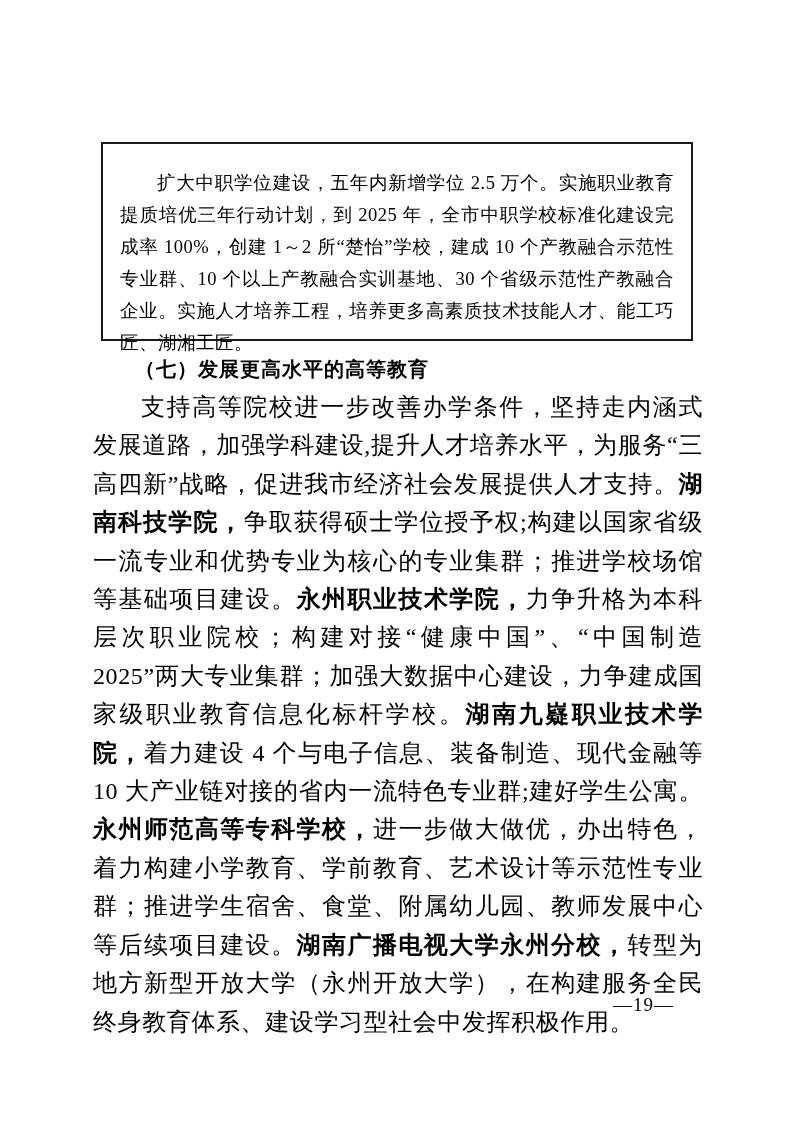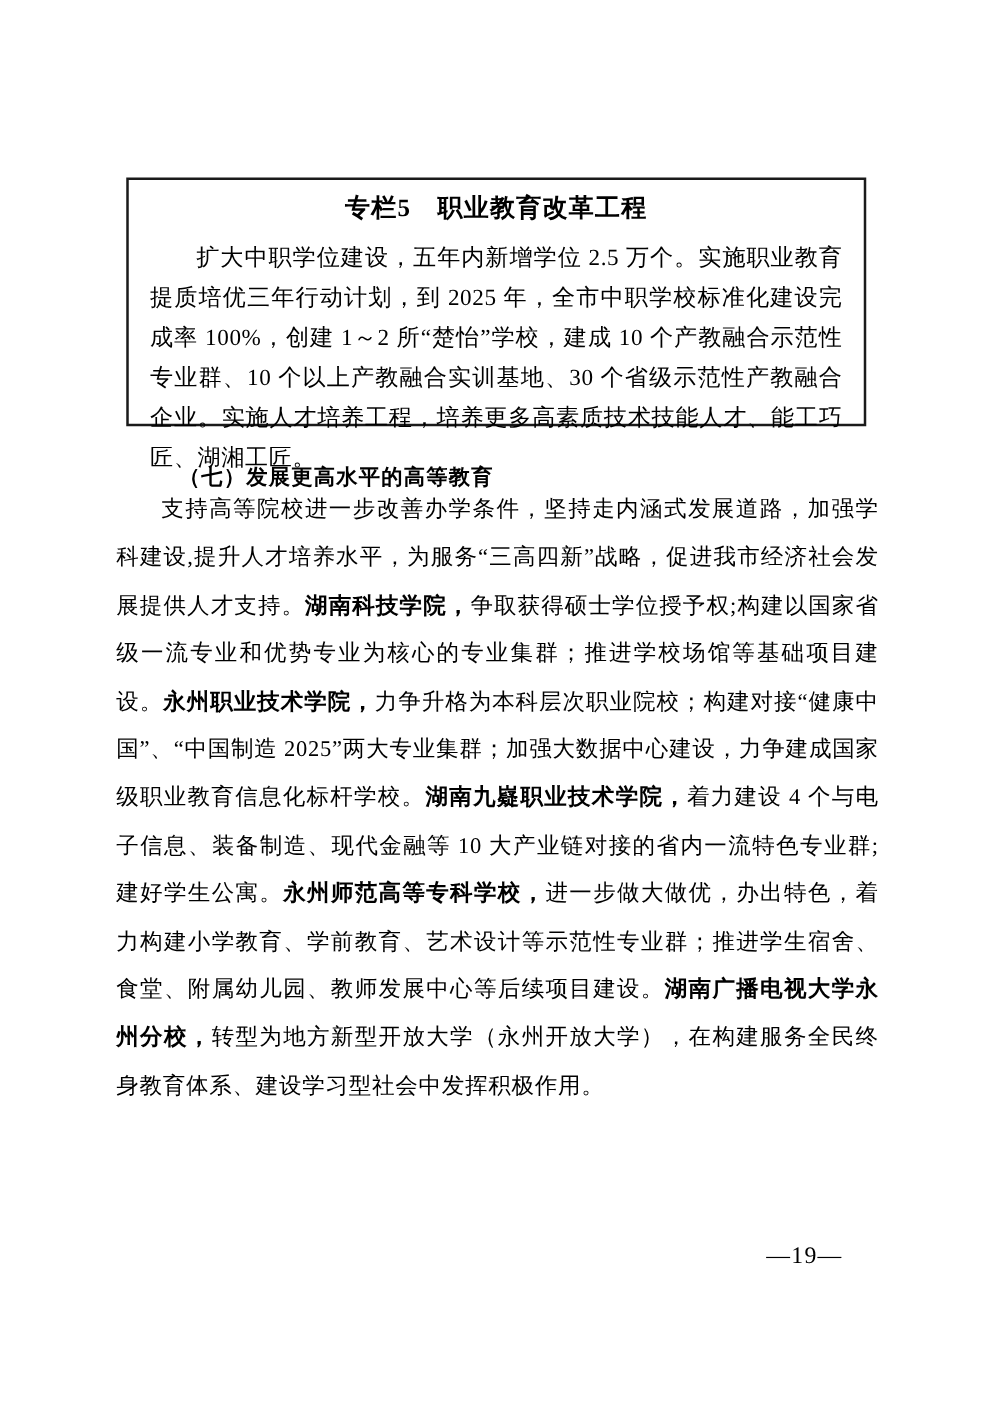--- a/index.html
+++ b/index.html
@@ -35,33 +35,33 @@
     line-height: 32px;
     letter-spacing: 0.5px;
     text-indent: 2em;
     text-align: justify;
   }
   .section-heading {
     position: absolute;
     left: 95px;
     top: 356px;
     width: 610px;
-    margin: 14px;
-    font-size: 17px;
+    margin: 0;
+    font-size: 20px;
     font-weight: 700;
     letter-spacing: 1px;
     text-indent: 2em;
   }
   .paragraph {
     position: absolute;
     left: 93px;
     top: 388px;
     width: 610px;
     margin: 0;
-    font-size: 18px;
+    font-size: 24px;
     line-height: 38.4px;
     letter-spacing: 0.6px;
     text-indent: 2em;
     text-align: justify;
   }
   .paragraph .bold {
     font-weight: 700;
   }
   .page-number {
     position: absolute;
@@ -70,21 +70,20 @@
     font-size: 19px;
     letter-spacing: 1px;
   }
 </style>
 </head>
 <body>
 
 <div class="page">
 
   <div class="callout">
-    <div class="callout-title">专栏5　职业教育改革工程</div>
     <p class="callout-body">扩大中职学位建设，五年内新增学位 2.5 万个。实施职业教育提质培优三年行动计划，到 2025 年，全市中职学校标准化建设完成率 100%，创建 1～2 所“楚怡”学校，建成 10 个产教融合示范性专业群、10 个以上产教融合实训基地、30 个省级示范性产教融合企业。实施人才培养工程，培养更多高素质技术技能人才、能工巧匠、湖湘工匠。</p>
   </div>
 
   <h3 class="section-heading">（七）发展更高水平的高等教育</h3>
 
   <p class="paragraph"><span class="">支持高等院校进一步改善办学条件，坚持走内涵式发展道路，加强学科建设,提升人才培养水平，为服务“三高四新”战略，促进我市经济社会发展提供人才支持。</span><span class="bold">湖南科技学院，</span><span class="">争取获得硕士学位授予权;构建以国家省级一流专业和优势专业为核心的专业集群；推进学校场馆等基础项目建设。</span><span class="bold">永州职业技术学院，</span><span class="">力争升格为本科层次职业院校；构建对接“健康中国”、“中国制造 2025”两大专业集群；加强大数据中心建设，力争建成国家级职业教育信息化标杆学校。</span><span class="bold">湖南九嶷职业技术学院，</span><span class="">着力建设 4 个与电子信息、装备制造、现代金融等 10 大产业链对接的省内一流特色专业群;建好学生公寓。</span><span class="bold">永州师范高等专科学校，</span><span class="">进一步做大做优，办出特色，着力构建小学教育、学前教育、艺术设计等示范性专业群；推进学生宿舍、食堂、附属幼儿园、教师发展中心等后续项目建设。</span><span class="bold">湖南广播电视大学永州分校，</span><span class="">转型为地方新型开放大学（永州开放大学），在构建服务全民终身教育体系、建设学习型社会中发挥积极作用。</span></p>
 
   <div class="page-number">—19—</div>
 
 </div>

